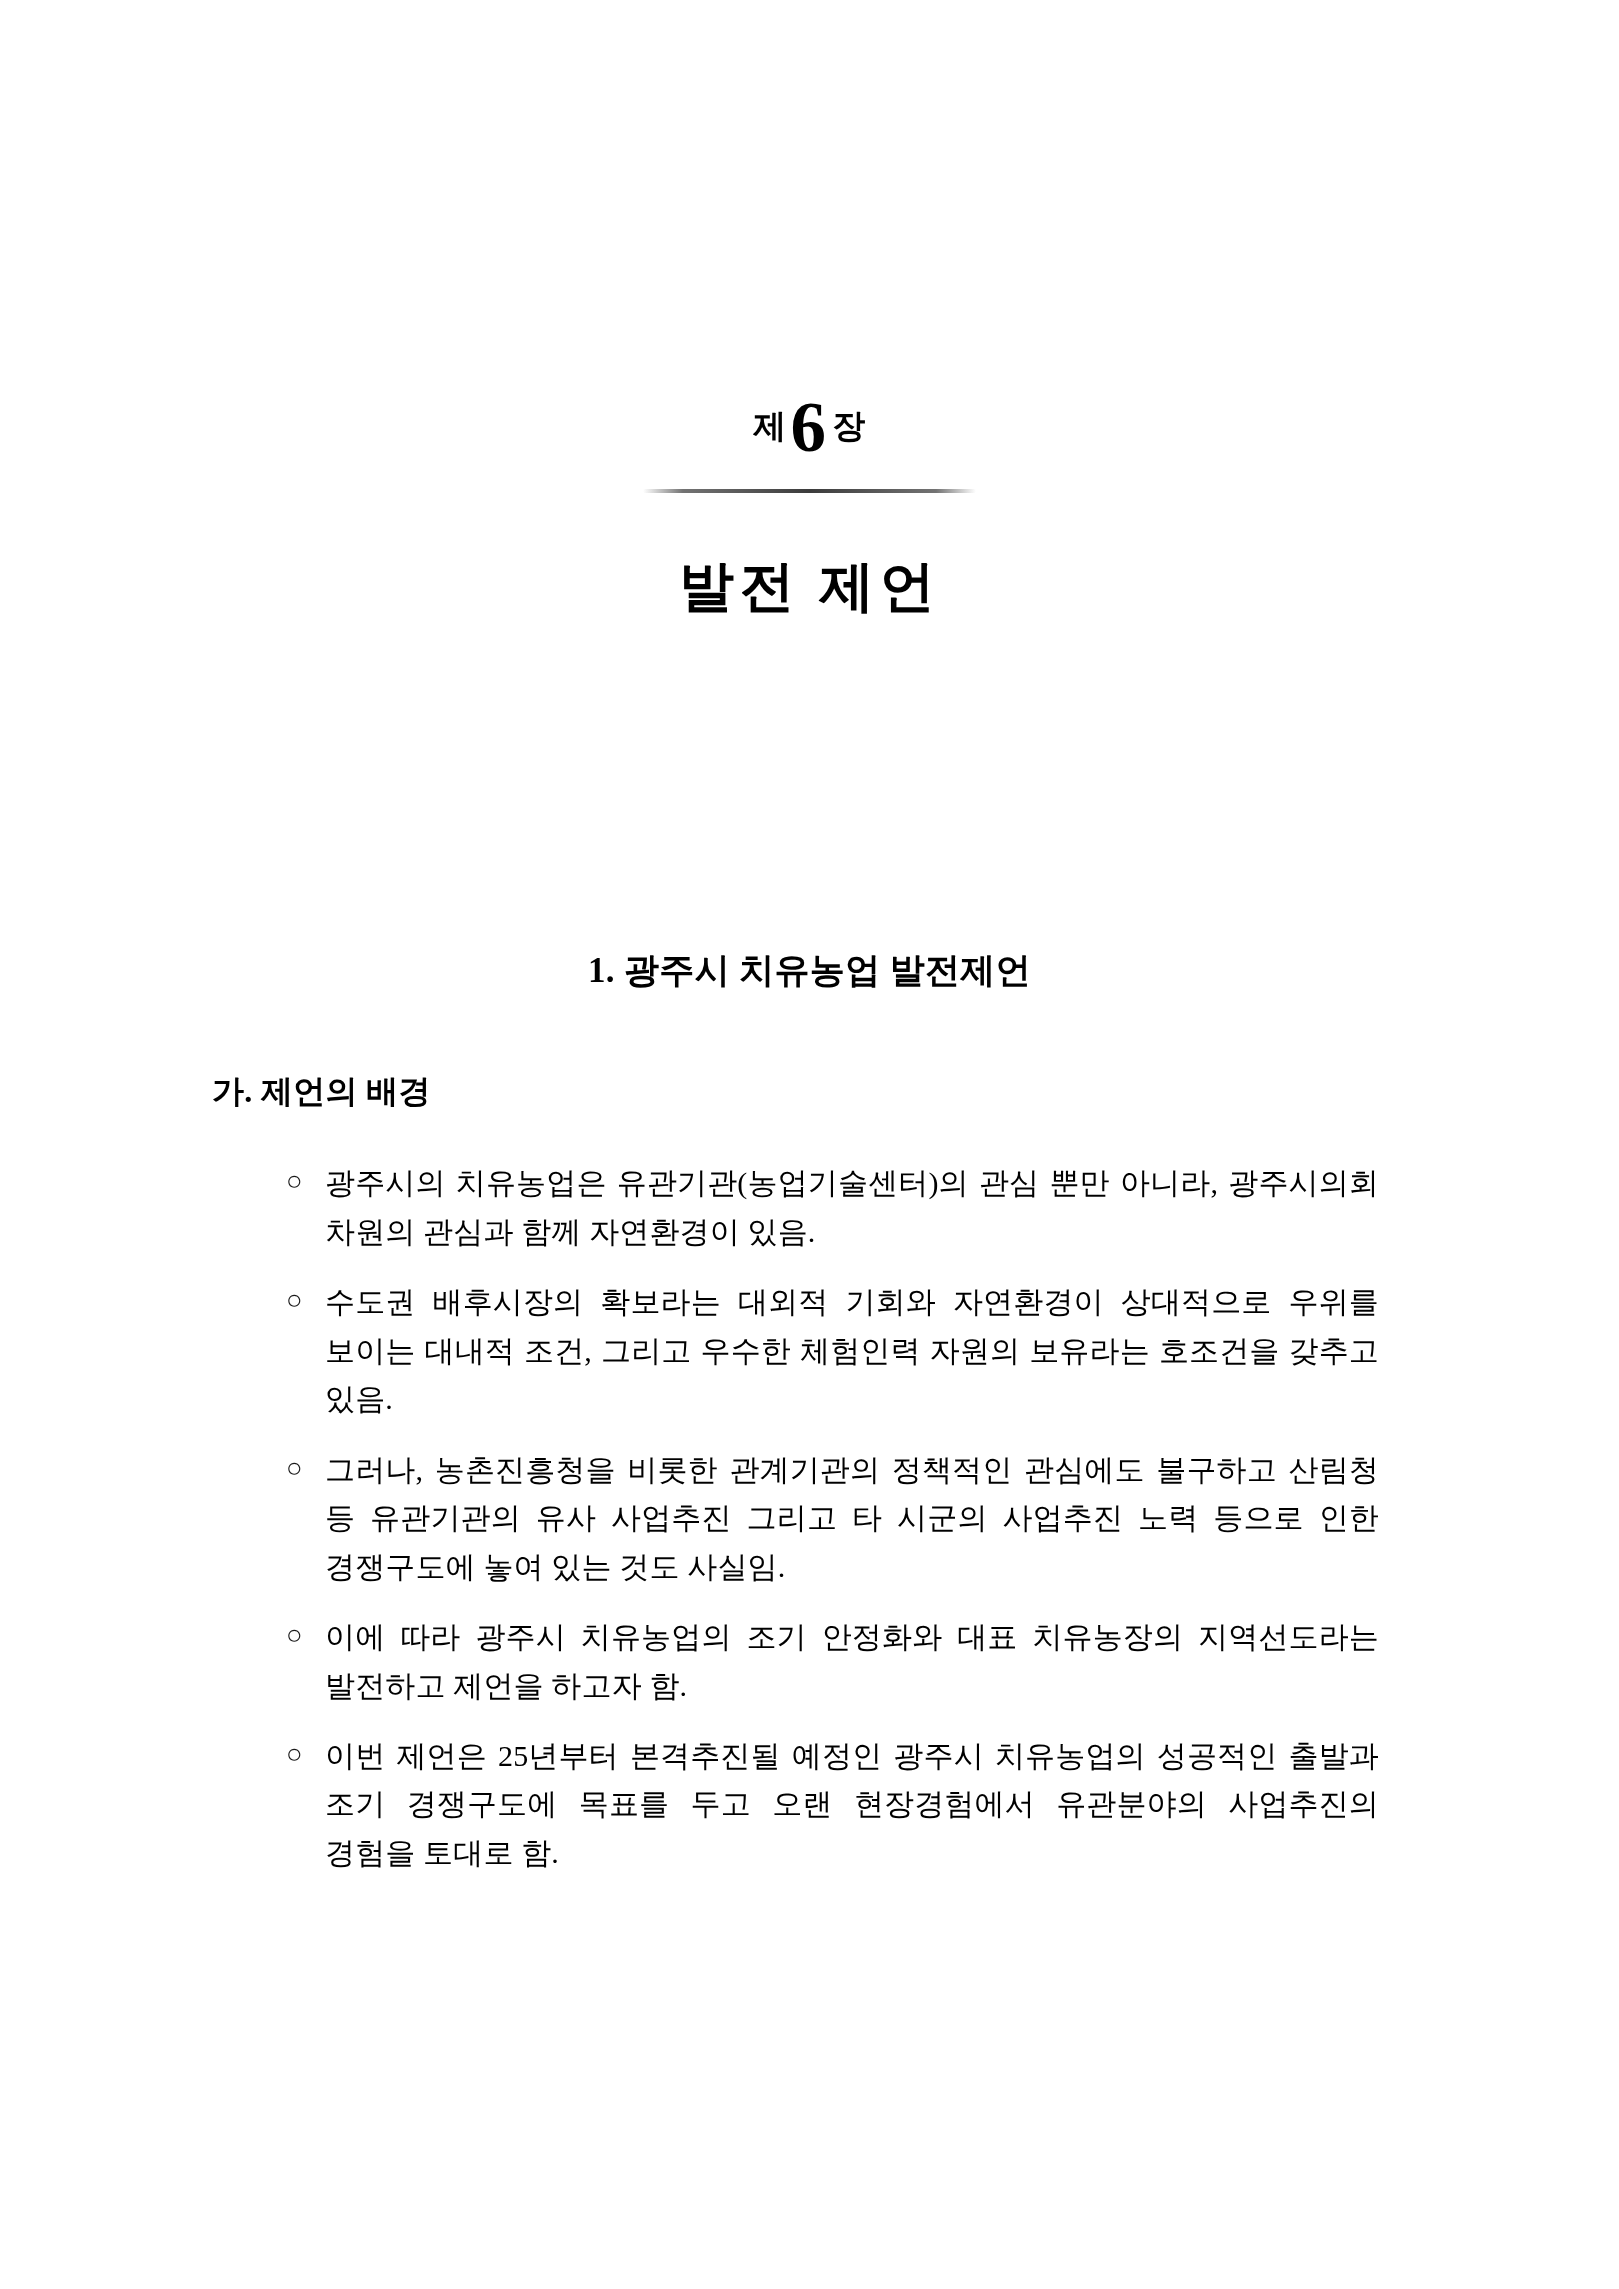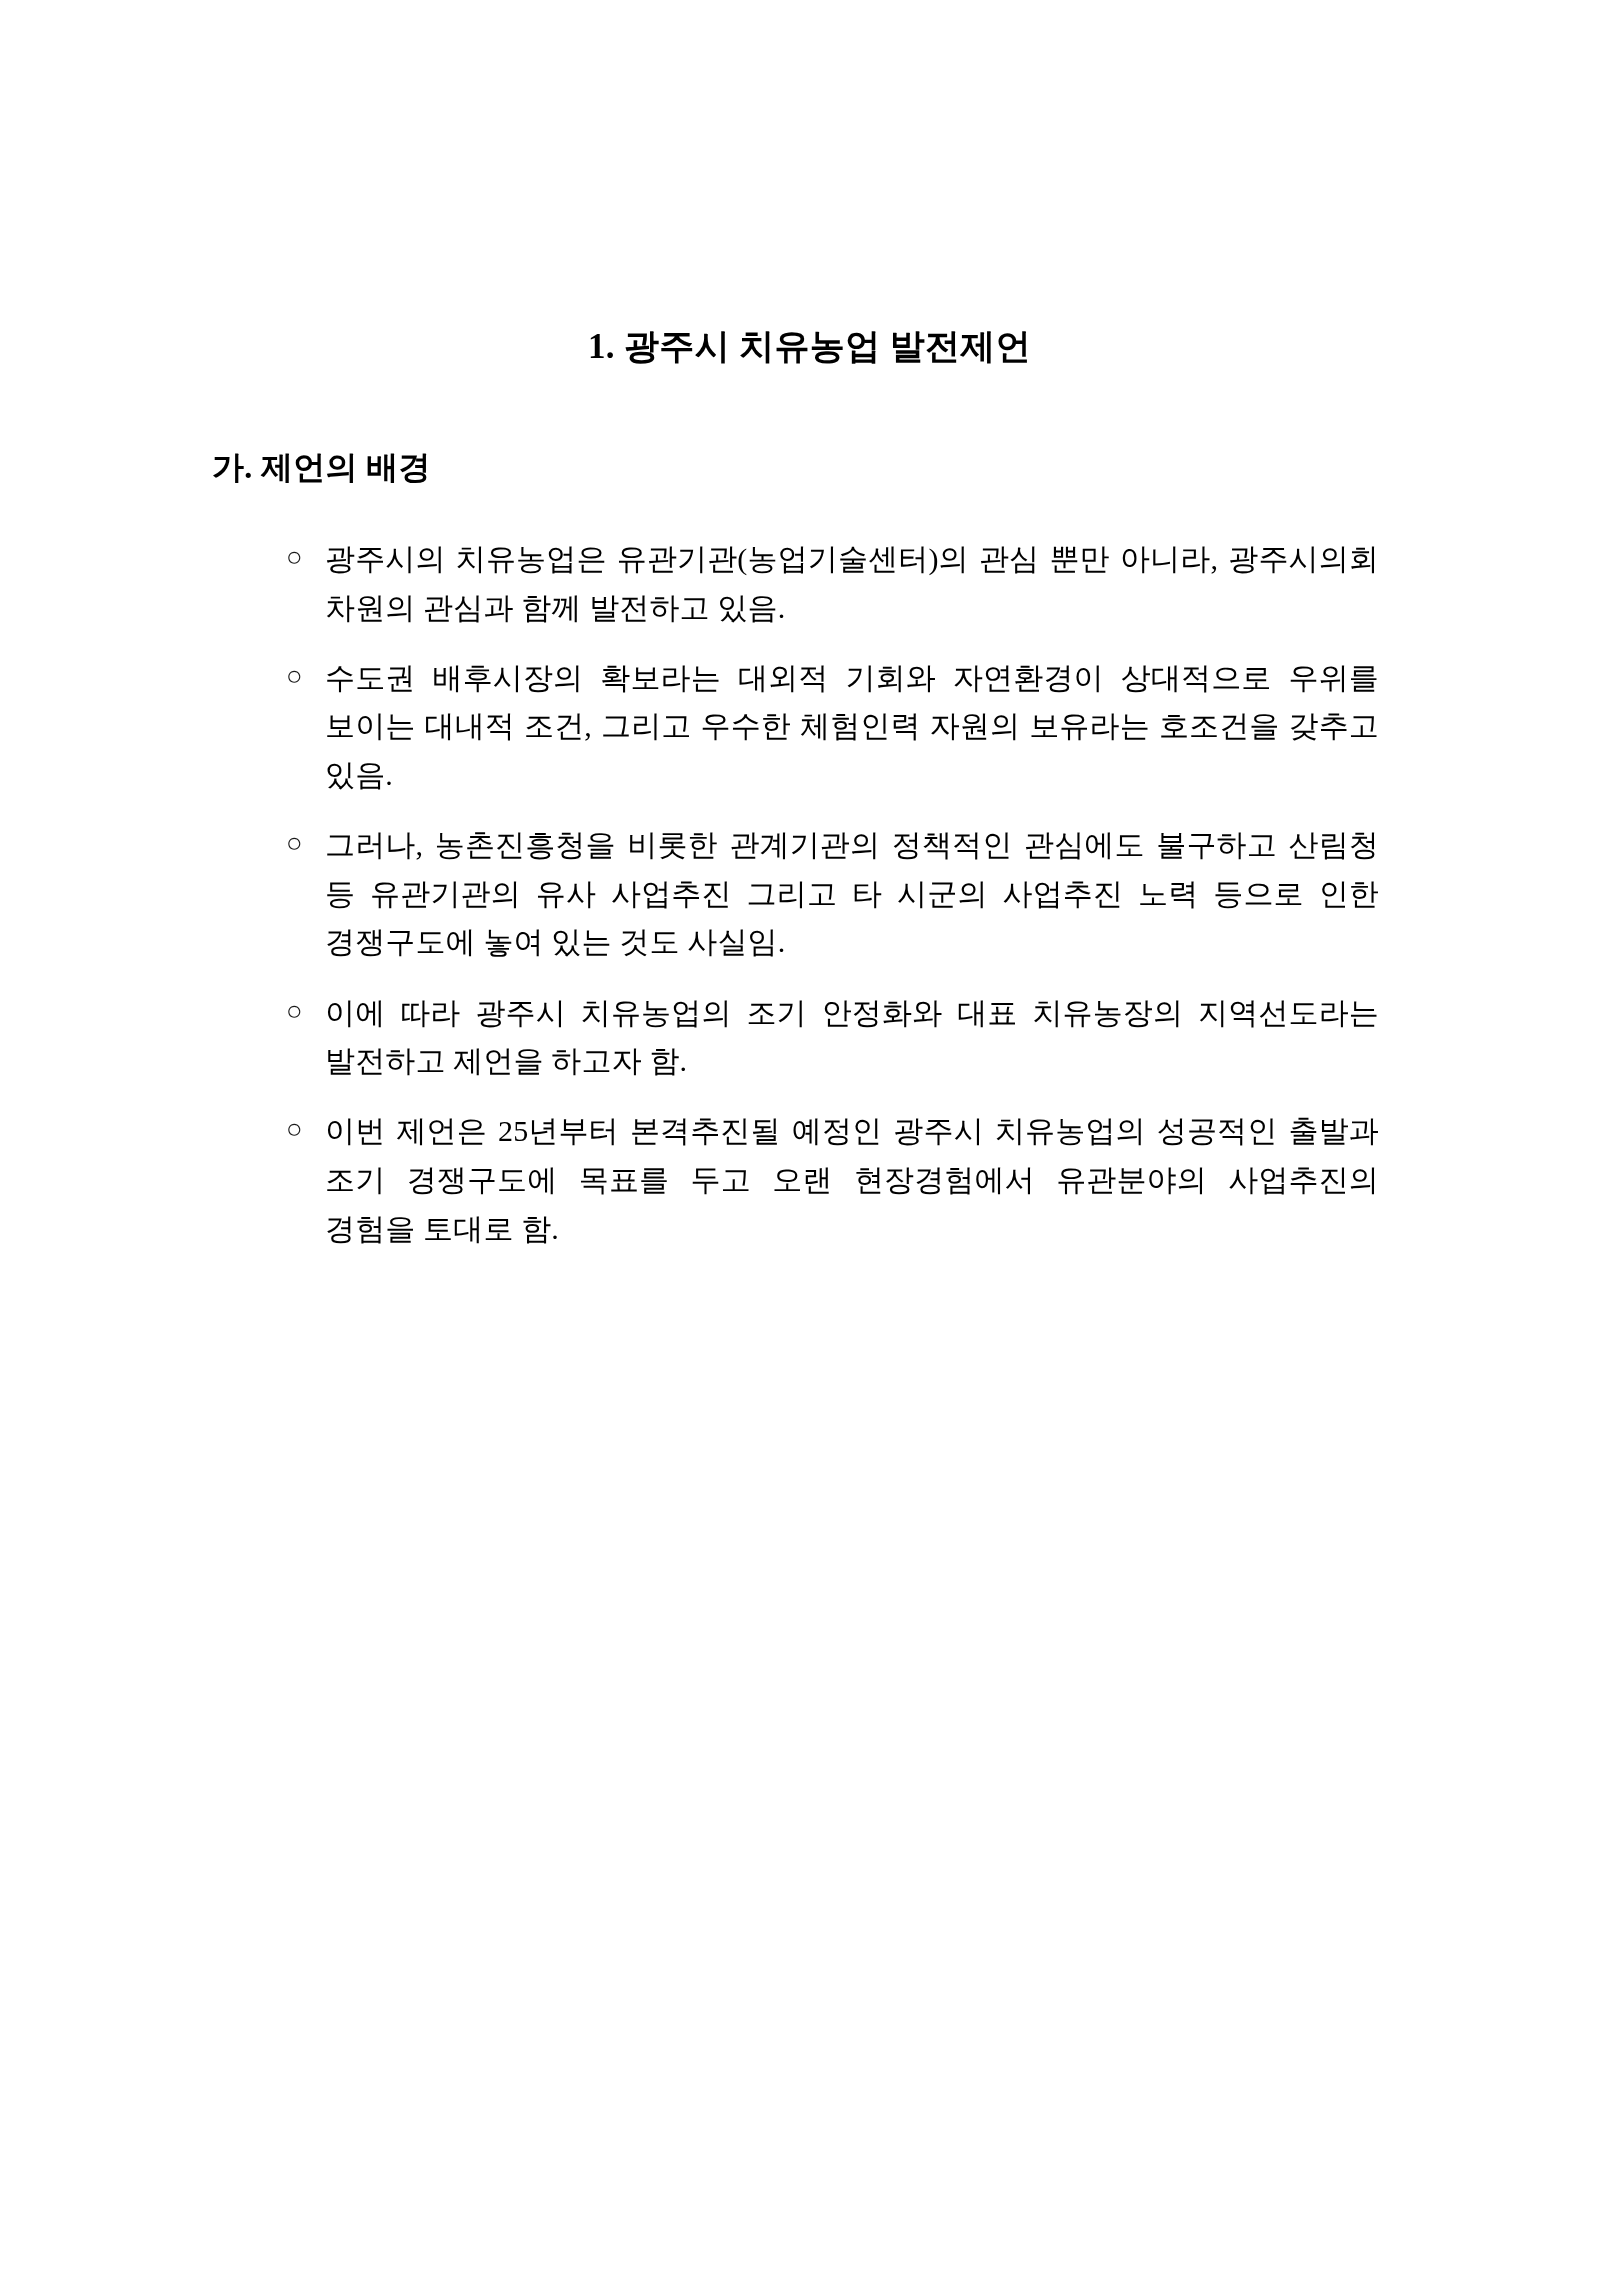--- a/index.html
+++ b/index.html
@@ -114,29 +114,36 @@
     letter-spacing: 0.005em;
     word-break: keep-all;
     max-width: 1054px;
   }
 </style>
 </head>
 <body>
 
 <div class="page">
 
+  <div class="chapter-block">
+    <div class="chapter-line">
+      <span class="chapter-prefix">제</span><span class="chapter-number">6</span><span class="chapter-suffix">장</span>
+    </div>
+    <div class="chapter-rule"></div>
+    <div class="chapter-title">발전 제언</div>
+  </div>
 
   <div class="section-1">1. 광주시 치유농업 발전제언</div>
 
   <div class="section-2">가. 제언의 배경</div>
 
   <ul class="bullet-list">
     <li class="bullet-item">
       <span class="bullet-marker">○</span>
-      <span class="bullet-text">광주시의 치유농업은 유관기관(농업기술센터)의 관심 뿐만 아니라, 광주시의회 차원의 관심과 함께 발전하고 있음.</span>
+      <span class="bullet-text">광주시의 치유농업은 유관기관(농업기술센터)의 관심 뿐만 아니라, 광주시의회 차원의 관심과 함께 자연환경이 있음.</span>
     </li>
     <li class="bullet-item">
       <span class="bullet-marker">○</span>
       <span class="bullet-text">수도권 배후시장의 확보라는 대외적 기회와 자연환경이 상대적으로 우위를 보이는 대내적 조건, 그리고 우수한 체험인력 자원의 보유라는 호조건을 갖추고 있음.</span>
     </li>
     <li class="bullet-item">
       <span class="bullet-marker">○</span>
       <span class="bullet-text">그러나, 농촌진흥청을 비롯한 관계기관의 정책적인 관심에도 불구하고 산림청 등 유관기관의 유사 사업추진 그리고 타 시군의 사업추진 노력 등으로 인한 경쟁구도에 놓여 있는 것도 사실임.</span>
     </li>
     <li class="bullet-item">

